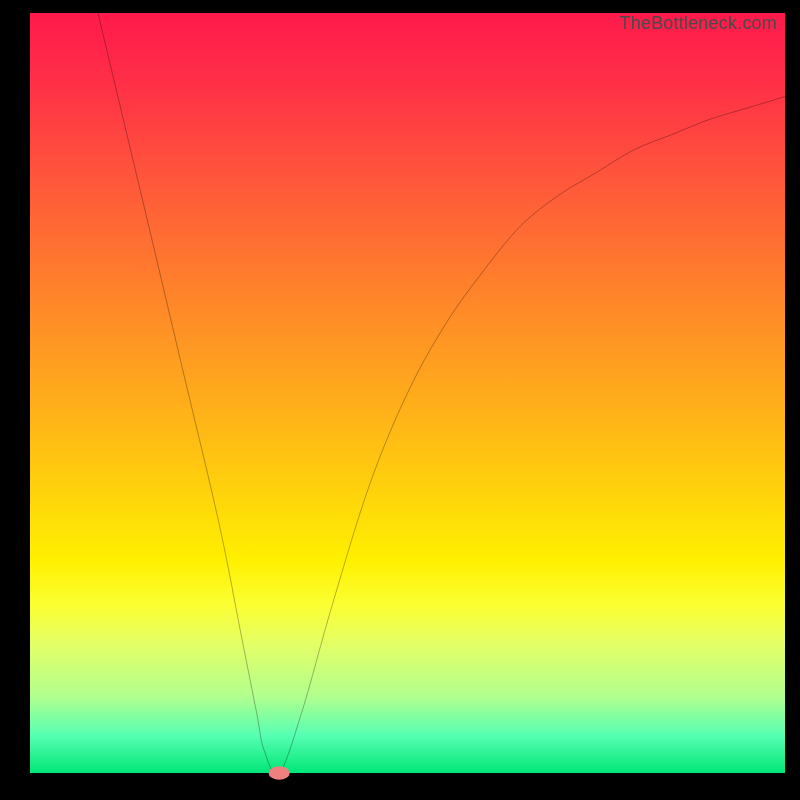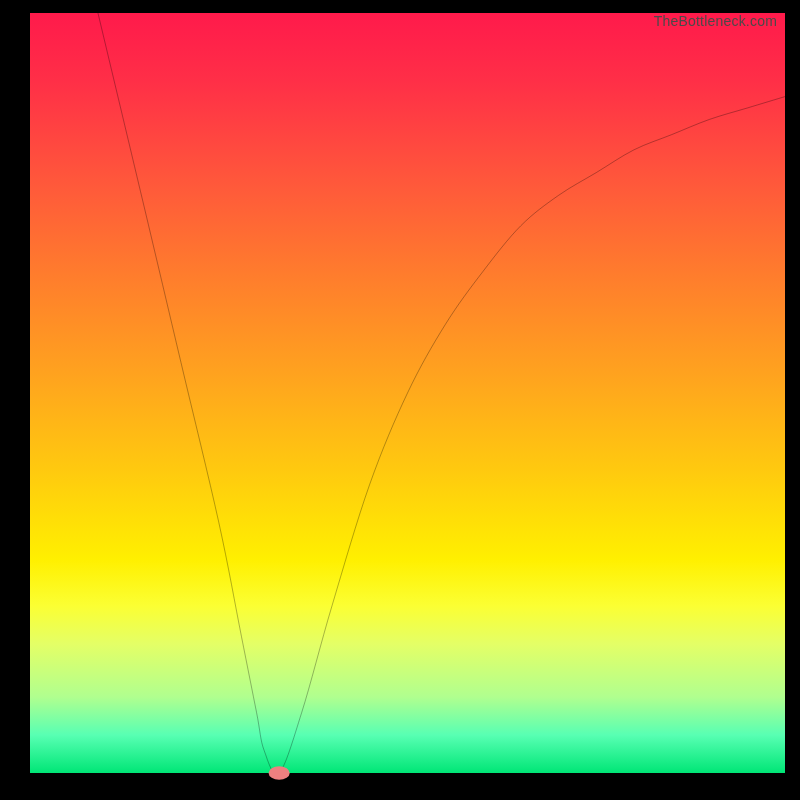--- a/index.html
+++ b/index.html
@@ -37,21 +37,21 @@
       #b0ff8f 90%,
       #58ffb3 95%,
       #00e676 100%
     );
   }
   .watermark {
     position: absolute;
     top: 0px;
     right: 8px;
     color: #4a4a4a;
-    font-size: 14px;
+    font-size: 18px;
     font-weight: 500;
     letter-spacing: 0.2px;
     pointer-events: none;
     user-select: none;
   }
   svg.curve {
     position: absolute;
     inset: 0;
     width: 100%;
     height: 100%;

